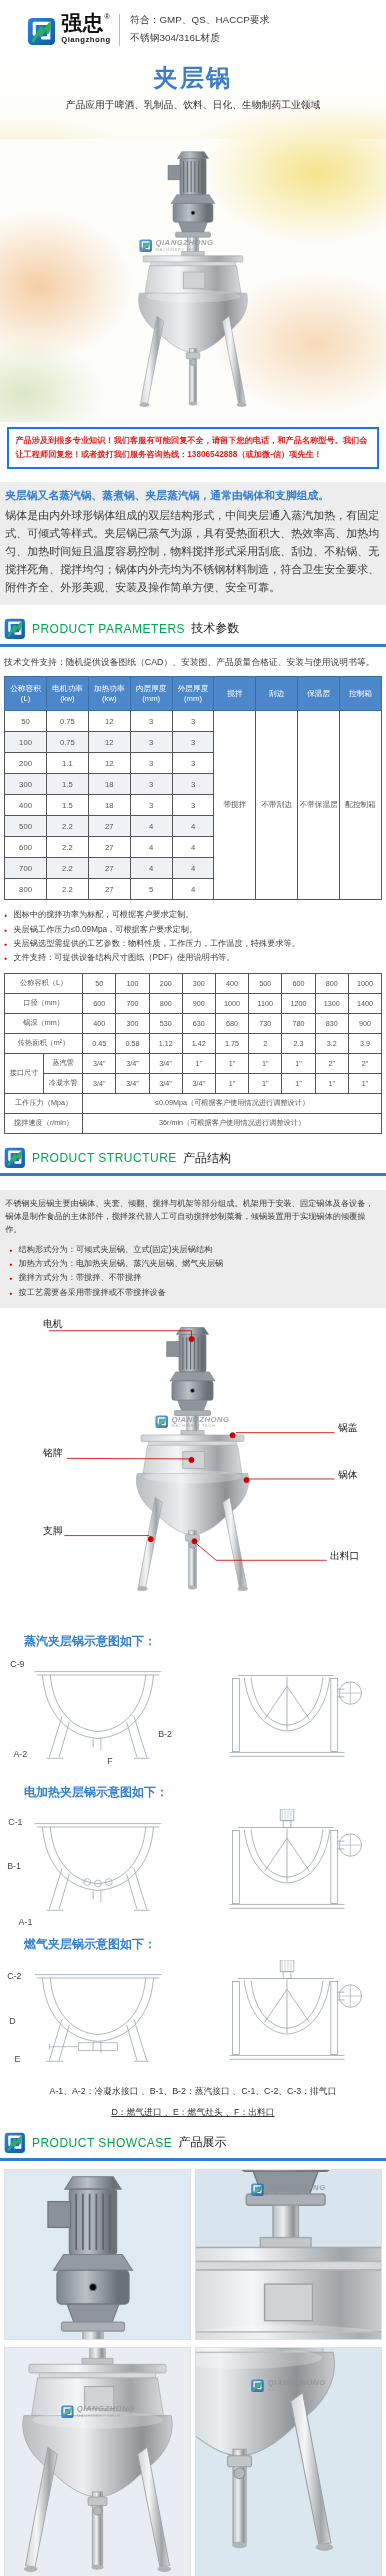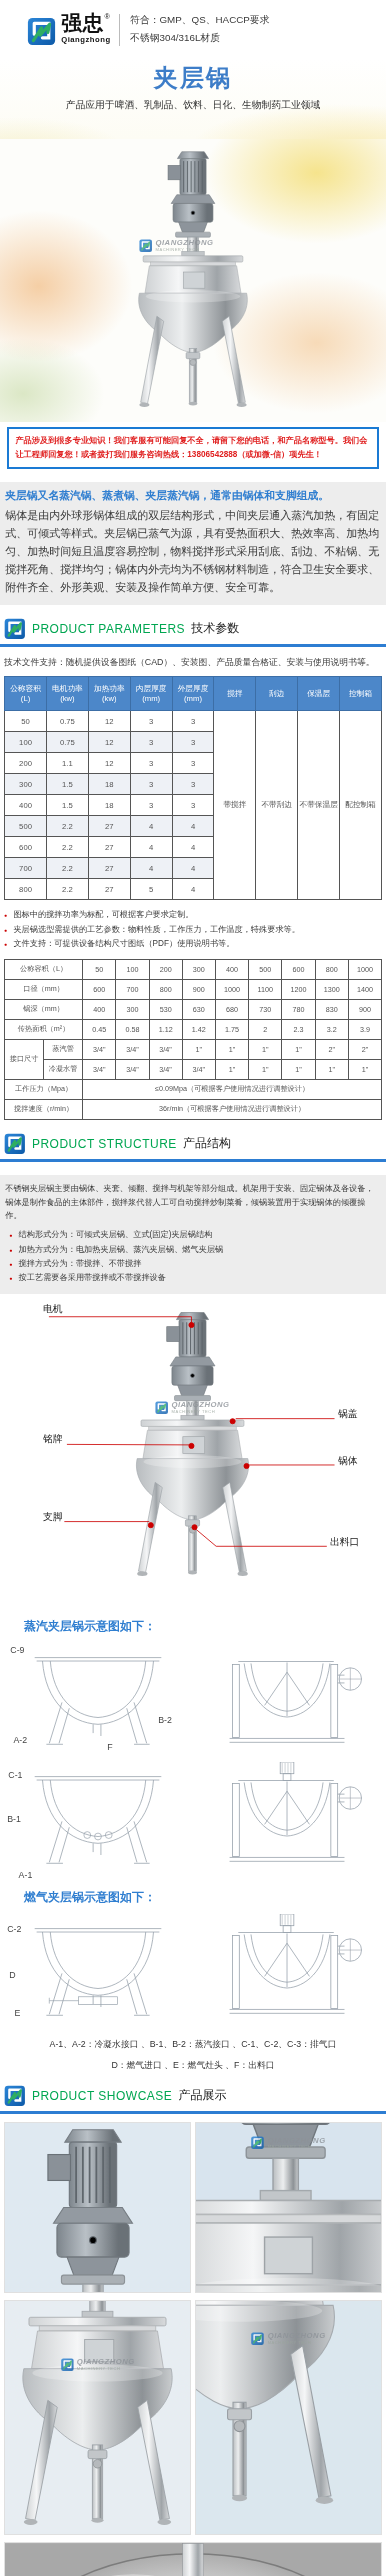--- a/index.html
+++ b/index.html
@@ -90,21 +90,21 @@
   .dg-label{position:absolute;font-size:9.8px;color:#222;}
   .dg-overlay{position:absolute;left:0;top:0;width:386px;height:309px;pointer-events:none;}
 
   
   .schem-title{font-size:12px;font-weight:bold;color:#2f7ed0;margin:15.5px 0 0 24px;}
   .schem-row{display:flex;justify-content:space-between;padding:7.2px 6.2px 0;}
   .schem-box{position:relative;width:184px;height:112px;}
   .schem-box svg{width:100%;height:100%;}
   .sc-label{position:absolute;font-size:8.8px;color:#444;}
   .caption{text-align:center;font-size:8.8px;color:#333;margin-top:13.4px;}
-  .caption.c2{margin-top:4.1px;}
+  .caption.c2{margin-top:4.1px;text-decoration:underline;}
 
   
   .grid{display:flex;flex-wrap:wrap;justify-content:space-between;padding:0 4.1px;margin-top:8.2px;row-gap:7.2px;}
   .photo{position:relative;width:185px;border:0.5px solid #e0e0e0;overflow:hidden;background:#dfe9f1;}
   .photo svg{display:block;width:100%;height:100%;}
   .ph-r1{height:169px;}
   .ph-r2{height:233px;}
   .ph-wide{width:378px;height:216px;background:#b5b5b5;}
   .photo .wm{left:50%;transform:translateX(-50%);}
 </style>
@@ -349,20 +349,21 @@
           <td>2.2</td>
           <td>27</td>
           <td>5</td>
           <td>4</td>
         </tr>
       </tbody>
     </table>
 
   <ul class="notes">
       <li>图标中的搅拌功率为标配，可根据客户要求定制。</li>
+      <li>夹层锅工作压力≤0.09Mpa，可根据客户要求定制。</li>
       <li>夹层锅选型需提供的工艺参数：物料性质，工作压力，工作温度，特殊要求等。</li>
       <li>文件支持：可提供设备结构尺寸图纸（PDF）使用说明书等。</li>
     </ul>
 
   <table class="t2">
     <colgroup>
       <col style="width:39px">
         <col style="width:39px">
       <col>
         <col>
@@ -526,20 +527,21 @@
       <span class="sc-label" style="left:7.2px;top:92px">A-2</span>
       <span class="sc-label" style="left:101px;top:99px">F</span>
     </div>
     <div class="schem-box">
       <svg viewBox="0 0 320 230">
           <use href="#pottilt"></use>
         </svg>
     </div>
   </div>
 
+  <p class="schem-title">电加热夹层锅示意图如下：</p>
   <div class="schem-row">
     <div class="schem-box">
       <svg viewBox="0 0 320 230">
         <use href="#potfix"></use>
         <g fill="none" stroke="#97a1ab" stroke-width="1.4">
           <circle cx="138" cy="150" r="7"></circle>
             <circle cx="160" cy="153" r="7"></circle>
             <circle cx="182" cy="150" r="7"></circle>
         </g>
       </svg>

